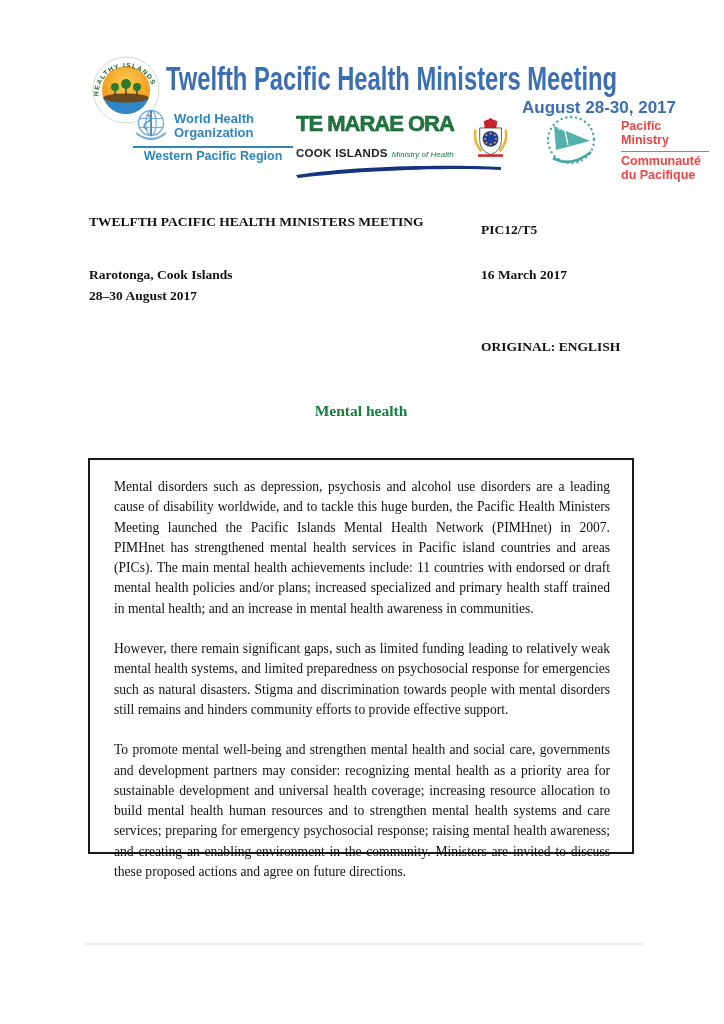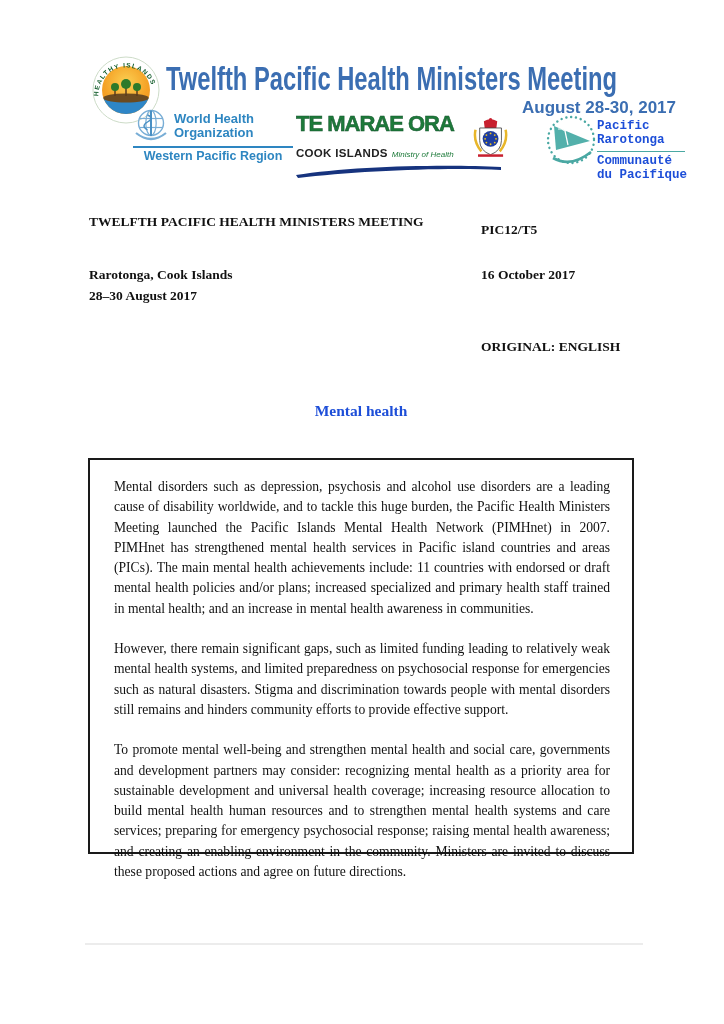--- a/index.html
+++ b/index.html
@@ -37,37 +37,37 @@
   .tmo-row { display:flex; align-items:flex-start;gap:19px; }
   .tmo-text { width:168px; }
   .tmo-name { font-size:22px; font-weight:800; color:#1d7a3a; letter-spacing:-1px;
     white-space:nowrap; -webkit-text-stroke:.5px #14532d; line-height:22px; }
   .tmo-sub { display:flex; align-items:baseline; gap:4px; }
   .tmo-country { font-size:11.5px; font-weight:800; color:#222; letter-spacing:.3px;margin-top:12px; }
   .tmo-ministry { font-size:8px; font-weight:normal; font-style:italic; color:#1d7a3a; white-space:nowrap; }
   .tmo-swoosh { margin-top:1px; width:205px; height:14px; display:block; }
 
   
-  .spc-logo { position:absolute; left:545px; top:114px; display:flex; gap:0;
-    font-family:Liberation Mono, monospace; color:#1d4ed8; align-items:flex-start; }
+  .spc-logo { position:absolute; left:545px; top:114px; display:flex; gap:24px;
+    font-family:Liberation Sans, sans-serif; color:#ef4444; align-items:flex-start; }
   .spc-text { padding-top:6px; }
   .spc-en, .spc-fr { font-size:12.5px; line-height:13.5px; font-weight:bold; }
   .spc-divider { border-top:1.5px solid #4aa8a3; width:88px; margin:4px 0 3px 0; }
 
   
   .mi { position:absolute; font-weight:bold; font-size:13.5px; line-height:21px; color:#111; }
   .mi-title   { left:89px;  top:211px; }
   .mi-doc     { left:481px; top:211px;margin-top:8px; }
   .mi-loc     { left:89px;  top:264px; }
   .mi-date    { left:481px; top:264px; }
   .mi-orig    { left:481px; top:336px;text-align:right; }
 
   
   .doc-title { position:absolute; left:88px; top:402px; width:546px; text-align:center;
-    font-weight:bold; font-size:15.5px; color:#1d4ed8; }
+    font-weight:bold; font-size:15.5px; color:#15803d; }
   .summary-box {
     position:absolute; left:88px; top:458px; width:546px; height:396px;
     border:2px solid #1a1a1a; padding:17px 22px 8px 24px;
   }
   .summary-box p {
     font-size:13.6px; line-height:20.3px; text-align:justify; color:#111;
     margin-bottom:20px;
   }
   .footer-divider { position:absolute; left:85px; top:943px; width:558px; height:2px;
     background:#ececec; }
@@ -167,37 +167,37 @@
     <svg width="52" height="58" viewBox="0 0 52 58">
       <circle cx="26" cy="26" r="23" fill="none" stroke="#4aa8a3" stroke-width="2.4" stroke-dasharray="0.1 4.8" stroke-linecap="round"></circle>
       <path d="M9,12 L45,27 L11,36 Z" fill="#53b0ab"></path>
       <line x1="20" y1="17" x2="23" y2="31" stroke="#ffffff" stroke-width="1.2"></line>
       <path d="M20,17 q-4,-3 -7,-2 M20,17 q0,-5 3,-6 M20,17 q5,-2 7,1" fill="none" stroke="#ffffff" stroke-width="1"></path>
       <path d="M8,44 Q 26,54 46,38" fill="none" stroke="#4aa8a3" stroke-width="2.6"></path>
     </svg>
     <div class="spc-text">
       <div class="spc-en">
         <div>Pacific</div>
-        <div>Rarotonga</div>
+        <div>Ministry</div>
       </div>
       <div class="spc-divider"></div>
       <div class="spc-fr">
         <div>Communauté</div>
         <div>du Pacifique</div>
       </div>
     </div>
   </div>
 
   <div class="mi mi-title">TWELFTH PACIFIC HEALTH MINISTERS MEETING</div>
   <div class="mi mi-doc">PIC12/T5</div>
   <div class="mi mi-loc">
     <div>Rarotonga, Cook Islands</div>
     <div>28–30 August 2017</div>
   </div>
-  <div class="mi mi-date">16 October 2017</div>
+  <div class="mi mi-date">16 March 2017</div>
   <div class="mi mi-orig">ORIGINAL: ENGLISH</div>
 
   <div class="doc-title">Mental health</div>
 
   <div class="summary-box">
     <p>Mental disorders such as depression, psychosis and alcohol use disorders are a leading cause of disability worldwide, and to tackle this huge burden, the Pacific Health Ministers Meeting launched the Pacific Islands Mental Health Network (PIMHnet) in 2007. PIMHnet has strengthened mental health services in Pacific island countries and areas (PICs). The main mental health achievements include: 11 countries with endorsed or draft mental health policies and/or plans; increased specialized and primary health staff trained in mental health; and an increase in mental health awareness in communities.</p>
     <p>However, there remain significant gaps, such as limited funding leading to relatively weak mental health systems, and limited preparedness on psychosocial response for emergencies such as natural disasters. Stigma and discrimination towards people with mental disorders still remains and hinders community efforts to provide effective support.</p>
     <p>To promote mental well-being and strengthen mental health and social care, governments and development partners may consider: recognizing mental health as a priority area for sustainable development and universal health coverage; increasing resource allocation to build mental health human resources and to strengthen mental health systems and care services; preparing for emergency psychosocial response; raising mental health awareness; and creating an enabling environment in the community. Ministers are invited to discuss these proposed actions and agree on future directions.</p>
   </div>
 

